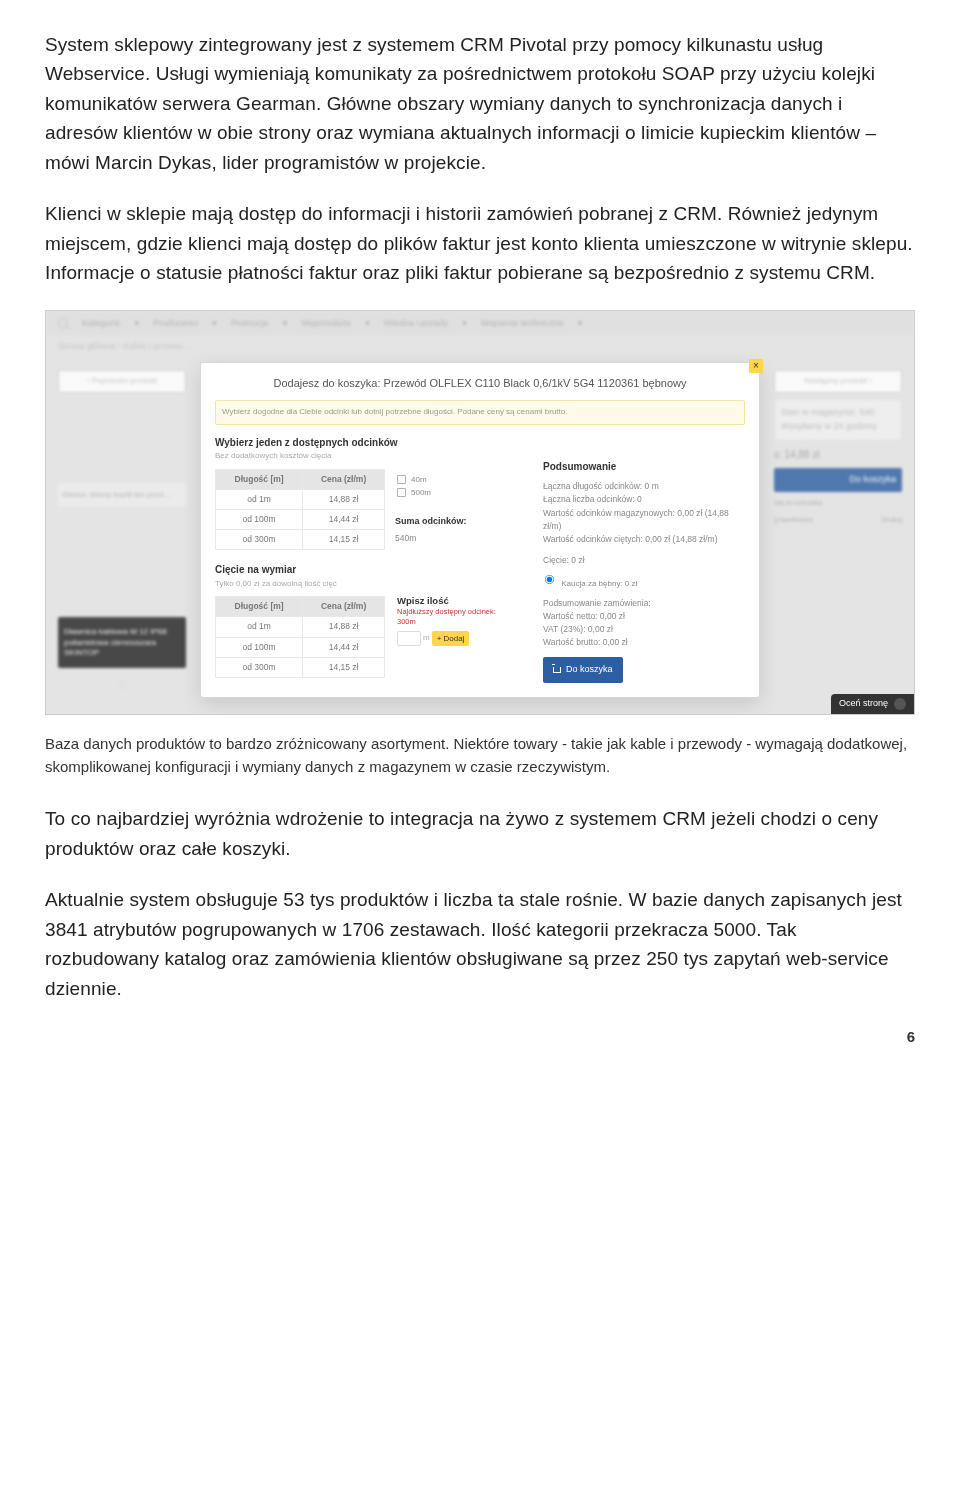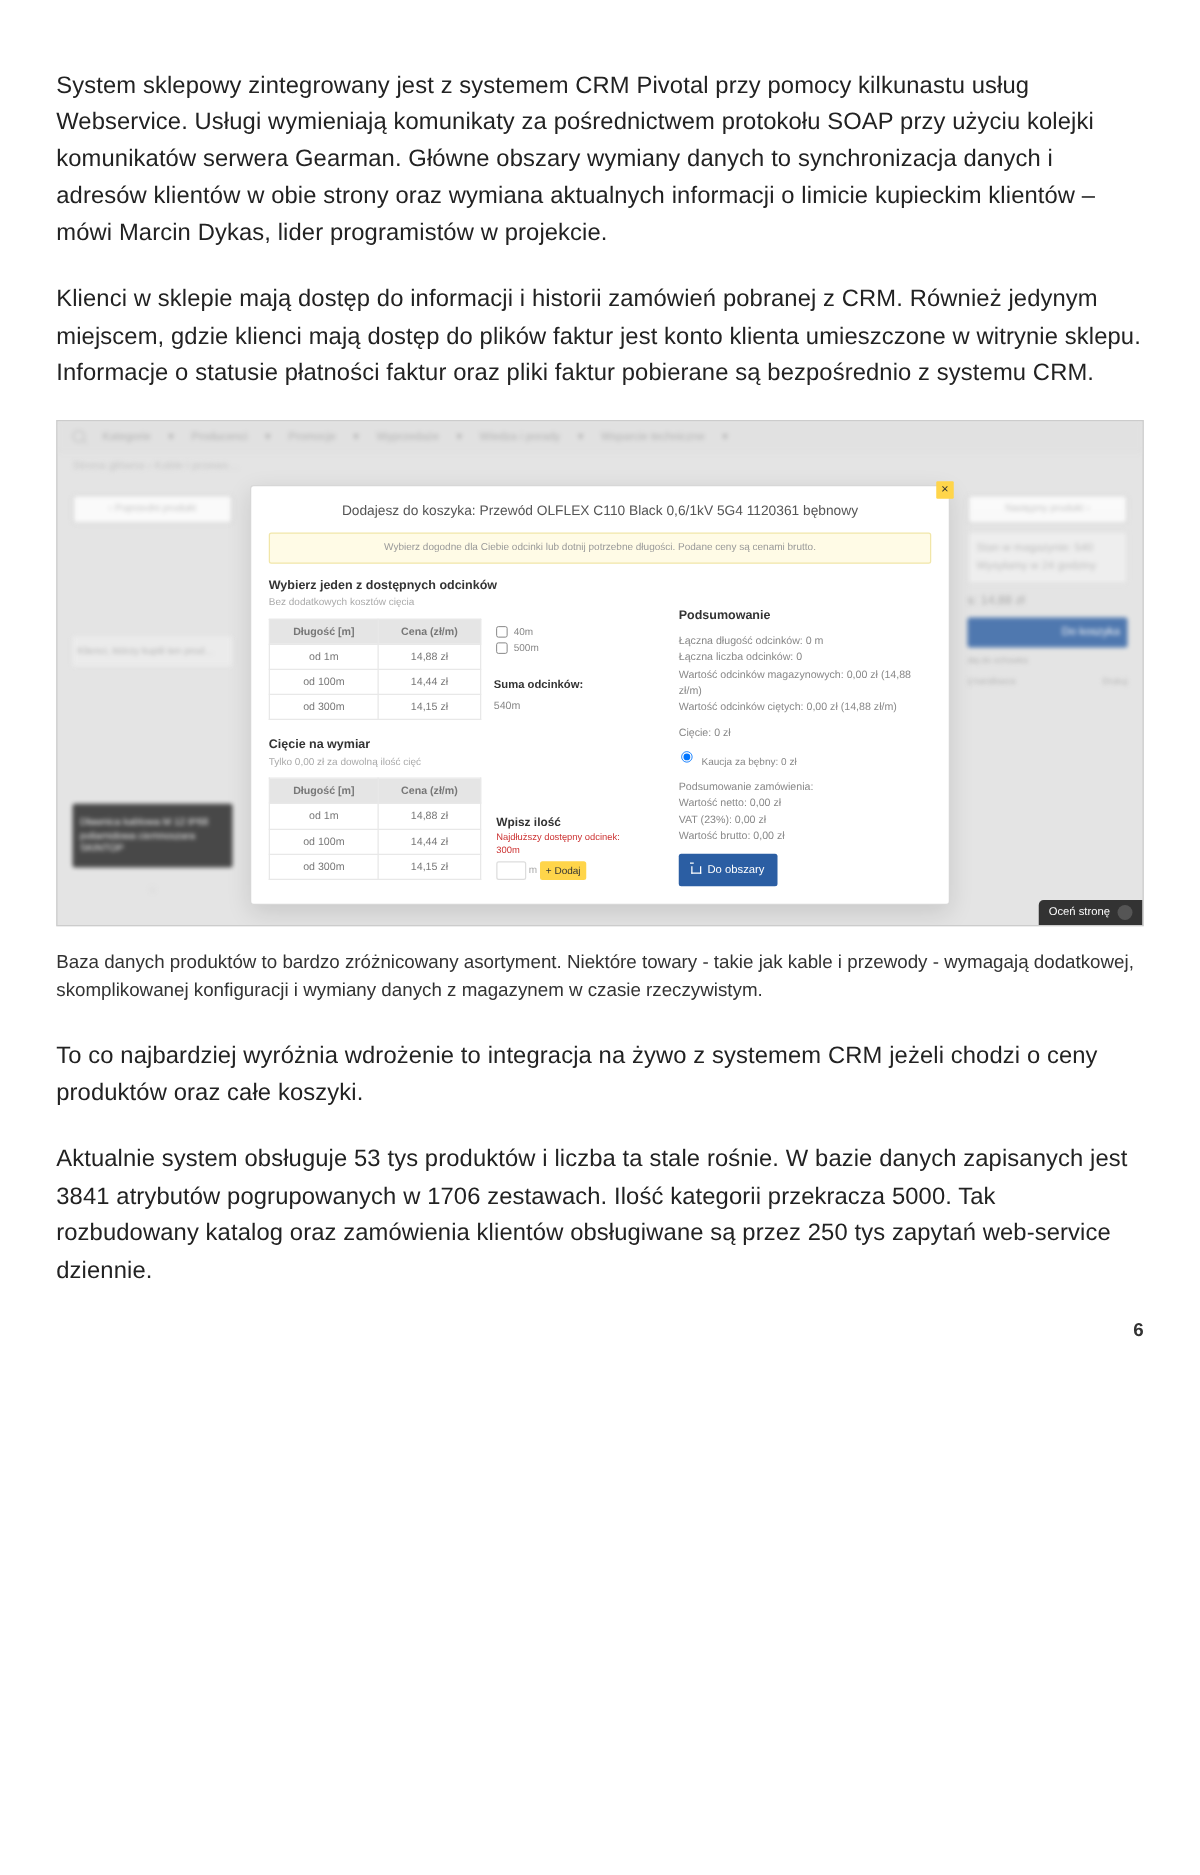--- a/index.html
+++ b/index.html
@@ -9,21 +9,20 @@
     color: #333;
     width: 960px;
     padding: 30px 45px 30px 45px;
     line-height: 1.55;
     font-size: 19px;
   }
   .body-text p {
     margin-bottom: 22px;
     color: #222;
     letter-spacing: 0.1px;
-    margin-top: 24px;
   }
 
   
   .screenshot {
     width: 100%;
     background: #e4e4e4;
     border: 1px solid #ccc;
     font-size: 9px;
     color: #999;
     position: relative;
@@ -89,21 +88,21 @@
   }
   .modal .close {
     position:absolute; top:-4px; right:-4px;
     background:#ffd54a; color:#333; font-size:10px;
     width:14px; height:14px; text-align:center; line-height:14px;
     border-radius:1px;
   }
   .modal-title { text-align:center; font-size:11px; color:#555; margin:2px 0 8px 0;}
   .infobar {
     background:#fffbe6; border:1px solid #f1e6a8; border-radius:2px;
-    font-size:8px; color:#999; text-align:center; padding:5px 6px;
+    font-size:8px; color:#999; text-align:left; padding:5px 6px;
     margin-bottom:10px;
   }
   .cols { display:flex; gap:28px; }
   .col-left { flex: 0 0 300px; }
   .col-right { flex: 1; }
   .sec-title { font-size:10px; font-weight:600; color:#333; margin-bottom:0;}
   .sec-sub { font-size:8px; color:#aaa; margin-bottom:6px;}
   table.tbl {
     width:100%; border-collapse:collapse; font-size:8.5px; color:#777;
     border:1px solid #e3e3e3;
@@ -121,21 +120,21 @@
   .radios { margin:6px 0; font-size:8px; color:#888;}
   .radios input { transform:scale(0.7); margin-right:3px;}
   .sum2 { font-size:8.5px; color:#888; line-height:1.55; margin-top:6px;}
   .btn-cart {
     background:#2b5ea3; color:#fff; font-size:9px; padding:6px 10px;
     display:inline-flex; align-items:center; gap:5px; border-radius:2px; margin-top:8px;
   }
   .cart-ico { width:8px; height:6px; border:1px solid #fff; border-top:none; display:inline-block; position:relative;}
   .cart-ico::before{content:"";position:absolute;top:-3px;left:-2px;width:3px;height:1px;background:#fff;}
 
-  .col-left .row2 { display:flex; gap:12px; margin-top:12px; align-items:flex-end;}
+  .col-left .row2 { display:flex; gap:12px; margin-top:12px; align-items:center;}
   .hint {
     font-size:7.5px; line-height:1.3;
   }
   .hint .title { font-size:9.5px; font-weight:600; color:#333;}
   .hint .red { color:#c33; }
   .mini-input {
     display:flex; margin-top:4px; gap:2px;
   }
   .mini-input input{
     width:24px; font-size:8px; padding:2px 3px; border:1px solid #ddd; border-radius:2px;
@@ -314,21 +313,21 @@
               <span>Kaucja za bębny: 0 zł</span>
             </div>
             <div class="sum2">
               <div>Podsumowanie zamówienia:</div>
               <div>Wartość netto: 0,00 zł</div>
               <div>VAT (23%): 0,00 zł</div>
               <div>Wartość brutto: 0,00 zł</div>
             </div>
             <div class="btn-cart">
               <span class="cart-ico"></span>
-              <span>Do obszary</span>
+              <span>Do koszyka</span>
             </div>
           </div>
         </div>
       </div>
     </div>
 
     <div class="rate-widget">
       <span>Oceń stronę</span>
       <span class="face"></span>
     </div>

